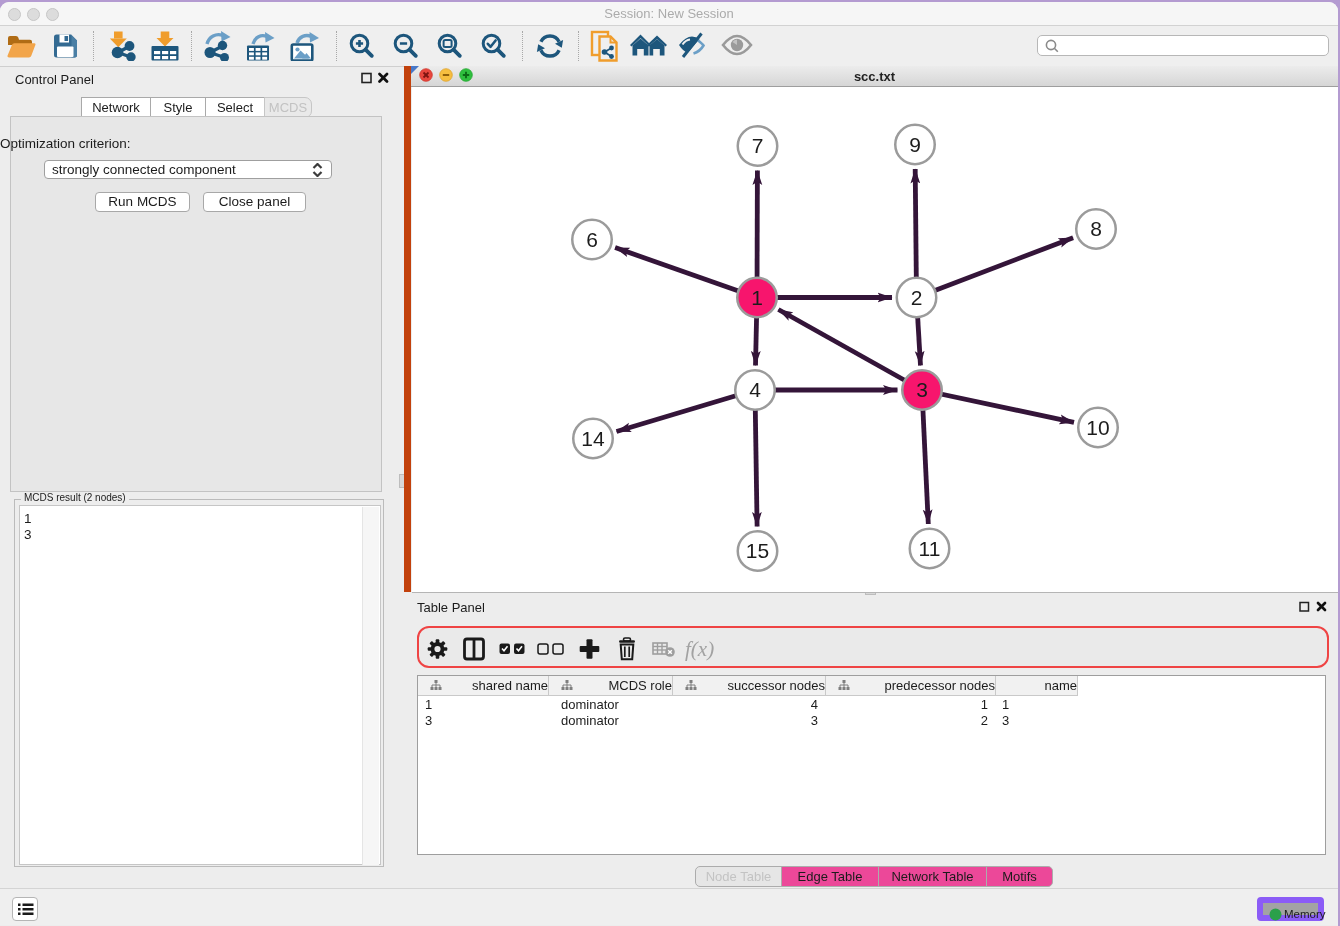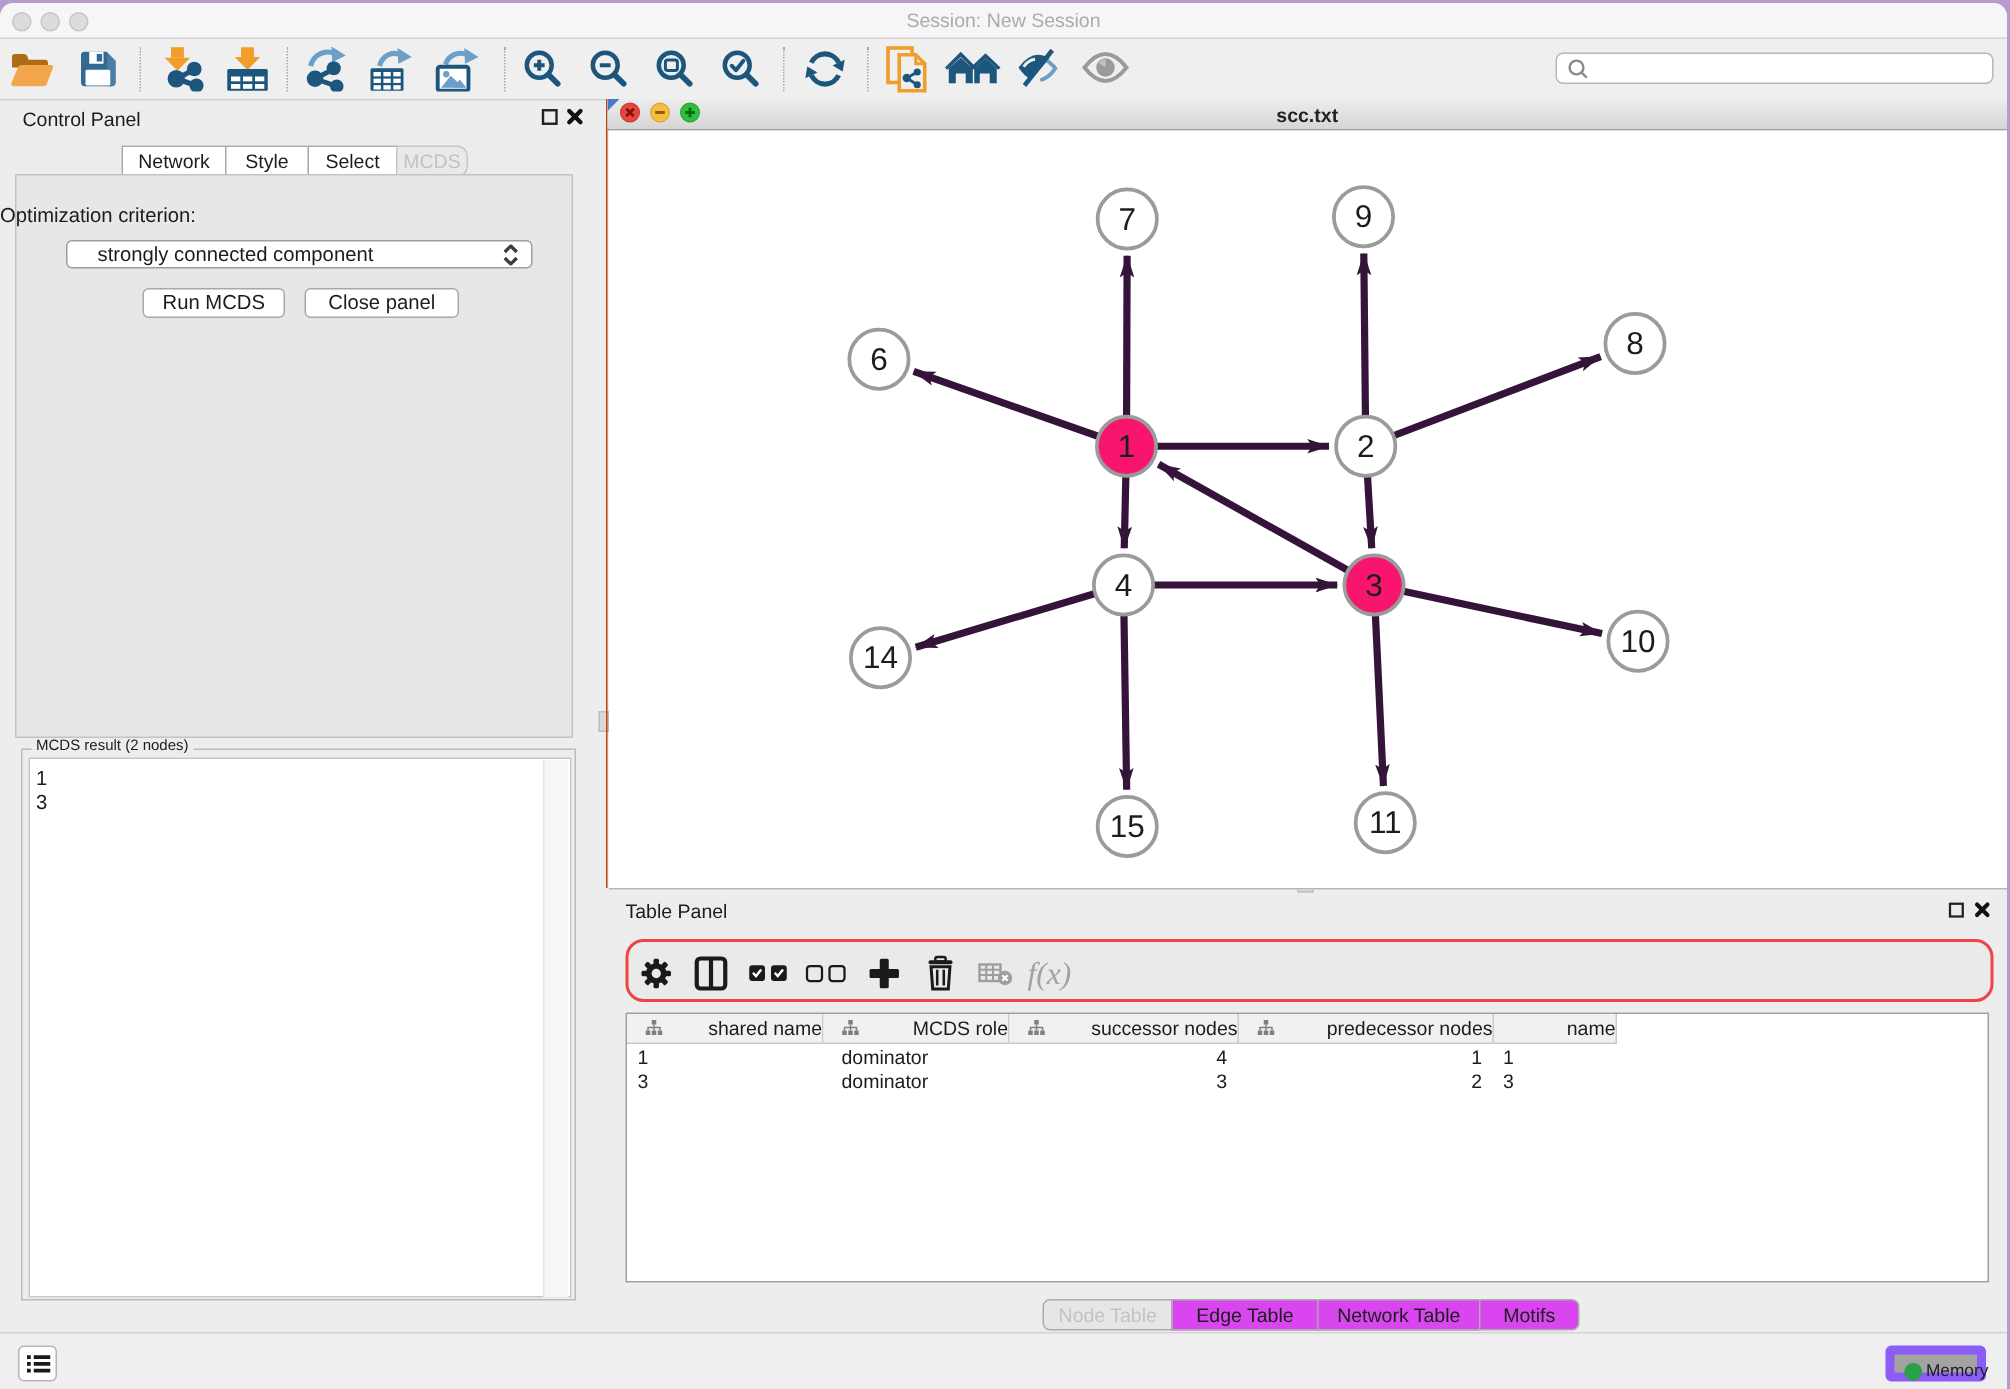--- a/index.html
+++ b/index.html
@@ -9,39 +9,39 @@
 #wtitle{position:absolute;top:4px;left:0;width:1338px;text-align:center;color:#ababab;font-size:13px}
 #toolbar{position:absolute;left:0;top:24px;width:1338px;height:40px;background:#efefef;border-bottom:1px solid #cfcfcf}
 .sep{position:absolute;top:5px;height:30px;width:0;border-left:1px dotted #a8a8a8}
 #searchbox{position:absolute;left:1037px;top:9px;width:290px;height:19px;background:#fff;border:1px solid #b7b7b7;border-radius:5px}
 
 #cptitle{position:absolute;left:15px;top:70px;font-size:13px}
 .tab{position:absolute;top:95px;height:21px;background:#fff;border:1px solid #a9a9a9;box-sizing:border-box;text-align:center;line-height:19px;font-size:13px}
 #tabmcds{background:#e9e9e9;color:#c2c2c2;border:1px solid #c6c6c6;border-radius:0 7px 7px 0}
 #cpanel{position:absolute;left:10px;top:114px;width:372px;height:376px;background:#e7e7e7;border:1px solid #c3c3c3;box-sizing:border-box}
 #optlabel{position:absolute;left:0;top:134px;width:392px;text-align:left;font-size:13.5px}
-#dropdown{position:absolute;left:44px;top:158px;width:311px;height:19px;background:#fff;border:1px solid #9f9f9f;border-radius:4px;box-sizing:border-box;line-height:17px;font-size:13.5px;padding-left:20px}
+#dropdown{position:absolute;left:44px;top:158px;width:288px;height:19px;background:#fff;border:1px solid #9f9f9f;border-radius:4px;box-sizing:border-box;line-height:17px;font-size:13.5px;padding-left:7px}
 .btn{position:absolute;top:190px;height:20px;background:#fff;border:1px solid #a8a8a8;border-radius:4px;box-sizing:border-box;text-align:center;line-height:18px;font-size:13.5px}
 #fieldset{position:absolute;left:14px;top:497px;width:370px;height:368px;border:1px solid #bbb;box-sizing:border-box}
 #fslegend{position:absolute;left:21px;top:490px;background:#ededed;padding:0 3px;font-size:10px}
 #fsinner{position:absolute;left:19px;top:503px;width:362px;height:360px;background:#fff;border:1px solid #c6c6c6;box-sizing:border-box}
 #fsscroll{position:absolute;right:1px;top:1px;width:16px;height:358px;background:#f6f6f6;border-left:1px solid #e5e5e5}
 
-#netwin{position:absolute;left:404px;top:64px;width:934px;height:526px;border-left:1px solid #c2410c;box-sizing:border-box}
+#netwin{position:absolute;left:404px;top:64px;width:934px;height:526px;border-left:7px solid #c2410c;box-sizing:border-box}
 #nettitle{position:absolute;left:0;top:0;width:100%;height:21px;background:linear-gradient(#ececec,#d6d6d6);border-bottom:1px solid #9e9e9e;box-sizing:border-box}
 #netname{position:absolute;top:3px;left:0;width:100%;text-align:center;font-size:13px;color:#222;font-weight:bold}
 #netcanvas{position:absolute;left:1px;top:21px;width:933px;height:505px;background:#fff;border-bottom:1px solid #b5b5b5}
 
 #tptitle{position:absolute;left:417px;top:598px;font-size:13px}
 #tptoolbar{position:absolute;left:417px;top:624px;width:912px;height:42px;background:#eaeaea;border:2px solid #ef4444;border-radius:12px;box-sizing:border-box}
 #tptable{position:absolute;left:417px;top:673px;width:909px;height:180px;background:#fff;border:1px solid #9e9e9e;box-sizing:border-box}
 .th svg{position:absolute;left:12px;top:4px}
 .th{position:absolute;top:0;height:20px;background:#f1f1f1;border-right:1px solid #c9c9c9;border-bottom:1px solid #c9c9c9;box-sizing:border-box;text-align:right;line-height:19px;font-size:13px}
 .td{position:absolute;height:16px;line-height:16px;font-size:13px}
-.seg{position:absolute;top:864px;height:21px;background:#d946ef;border:1px solid #acacac;box-sizing:border-box;text-align:center;line-height:19px;font-size:13px}
+.seg{position:absolute;top:864px;height:21px;background:#ec4899;border:1px solid #acacac;box-sizing:border-box;text-align:center;line-height:19px;font-size:13px}
 
 #statusbar{position:absolute;left:0;top:886px;width:1338px;height:36px;background:#efefef;border-top:1px solid #d4d4d4}
 #membtn{position:absolute;left:1257px;top:8px;width:67px;height:24px;background:#a3a3a3;border:6px solid #8b5cf6;border-radius:4px;box-sizing:border-box}
 #listbtn{position:absolute;left:12px;top:8px;width:26px;height:24px;background:#fff;border:1px solid #b5b5b5;border-radius:4px;box-sizing:border-box}
 </style></head>
 <body>
 <div id="win">
 <div id="titlebar">
   <div class="tl" style="left:8px"></div>
   <div class="tl" style="left:27px"></div>

